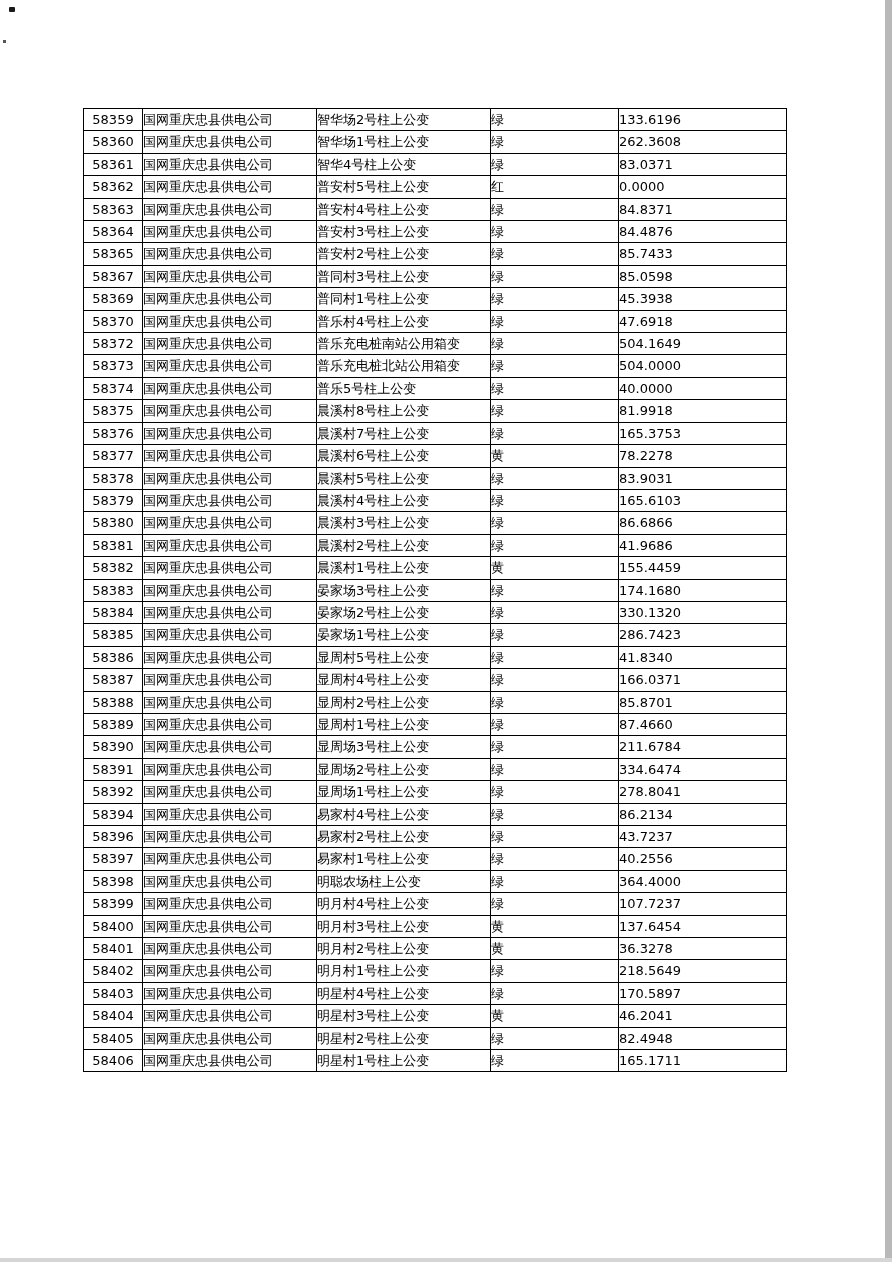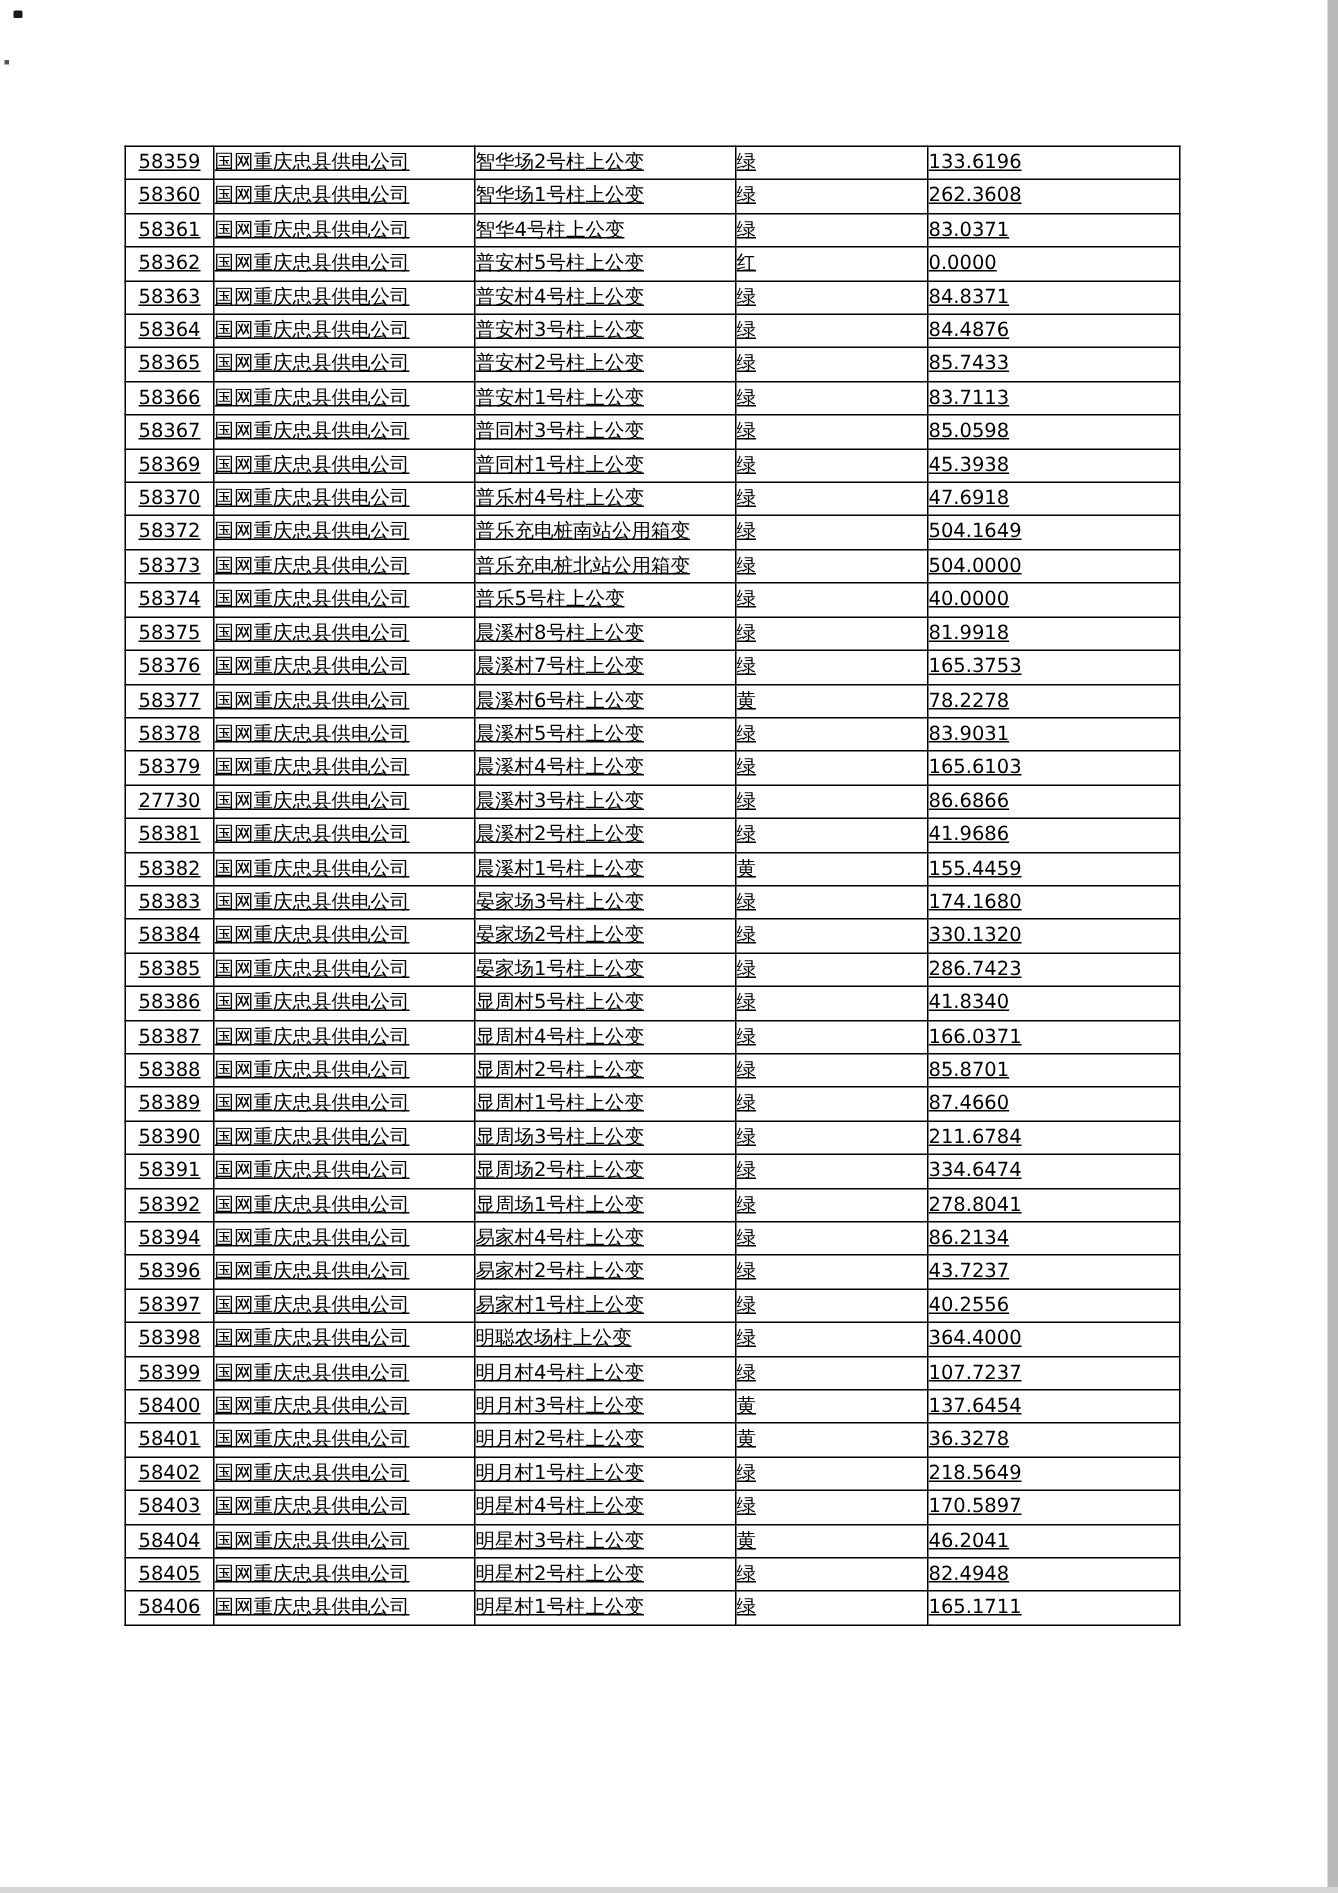--- a/index.html
+++ b/index.html
@@ -29,25 +29,24 @@
     position: absolute; left: 9px; top: 7px;
     width: 6px; height: 5px; background: #1a1a1a;
     border-radius: 1px;
   }
   .scan-mark-2 {
     position: absolute; left: 3px; top: 40px;
     width: 3px; height: 3px; background: #555;
   }
   table.data-table {
     position: absolute;
-    left: 83px; top: 97px;
+    left: 83px; top: 108px;
     width: 703px;
     border-collapse: collapse;
     table-layout: fixed;
-    text-decoration: underline;
   }
   table.data-table td {
     border: 1px solid #000;
     height: 21.4px;
     font-size: 13px;
     line-height: 21.4px;
     padding: 0;
     overflow: hidden;
     white-space: nowrap;
   }
@@ -117,27 +116,20 @@
         <td class="col-value">84.4876</td>
       </tr>
       <tr>
         <td class="col-id">58365</td>
         <td class="col-company">国网重庆忠县供电公司</td>
         <td class="col-name">普安村2号柱上公变</td>
         <td class="col-status">绿</td>
         <td class="col-value">85.7433</td>
       </tr>
       <tr>
-        <td class="col-id">58366</td>
-        <td class="col-company">国网重庆忠县供电公司</td>
-        <td class="col-name">普安村1号柱上公变</td>
-        <td class="col-status">绿</td>
-        <td class="col-value">83.7113</td>
-      </tr>
-      <tr>
         <td class="col-id">58367</td>
         <td class="col-company">国网重庆忠县供电公司</td>
         <td class="col-name">普同村3号柱上公变</td>
         <td class="col-status">绿</td>
         <td class="col-value">85.0598</td>
       </tr>
       <tr>
         <td class="col-id">58369</td>
         <td class="col-company">国网重庆忠县供电公司</td>
         <td class="col-name">普同村1号柱上公变</td>
@@ -201,21 +193,21 @@
         <td class="col-value">83.9031</td>
       </tr>
       <tr>
         <td class="col-id">58379</td>
         <td class="col-company">国网重庆忠县供电公司</td>
         <td class="col-name">晨溪村4号柱上公变</td>
         <td class="col-status">绿</td>
         <td class="col-value">165.6103</td>
       </tr>
       <tr>
-        <td class="col-id">27730</td>
+        <td class="col-id">58380</td>
         <td class="col-company">国网重庆忠县供电公司</td>
         <td class="col-name">晨溪村3号柱上公变</td>
         <td class="col-status">绿</td>
         <td class="col-value">86.6866</td>
       </tr>
       <tr>
         <td class="col-id">58381</td>
         <td class="col-company">国网重庆忠县供电公司</td>
         <td class="col-name">晨溪村2号柱上公变</td>
         <td class="col-status">绿</td>

